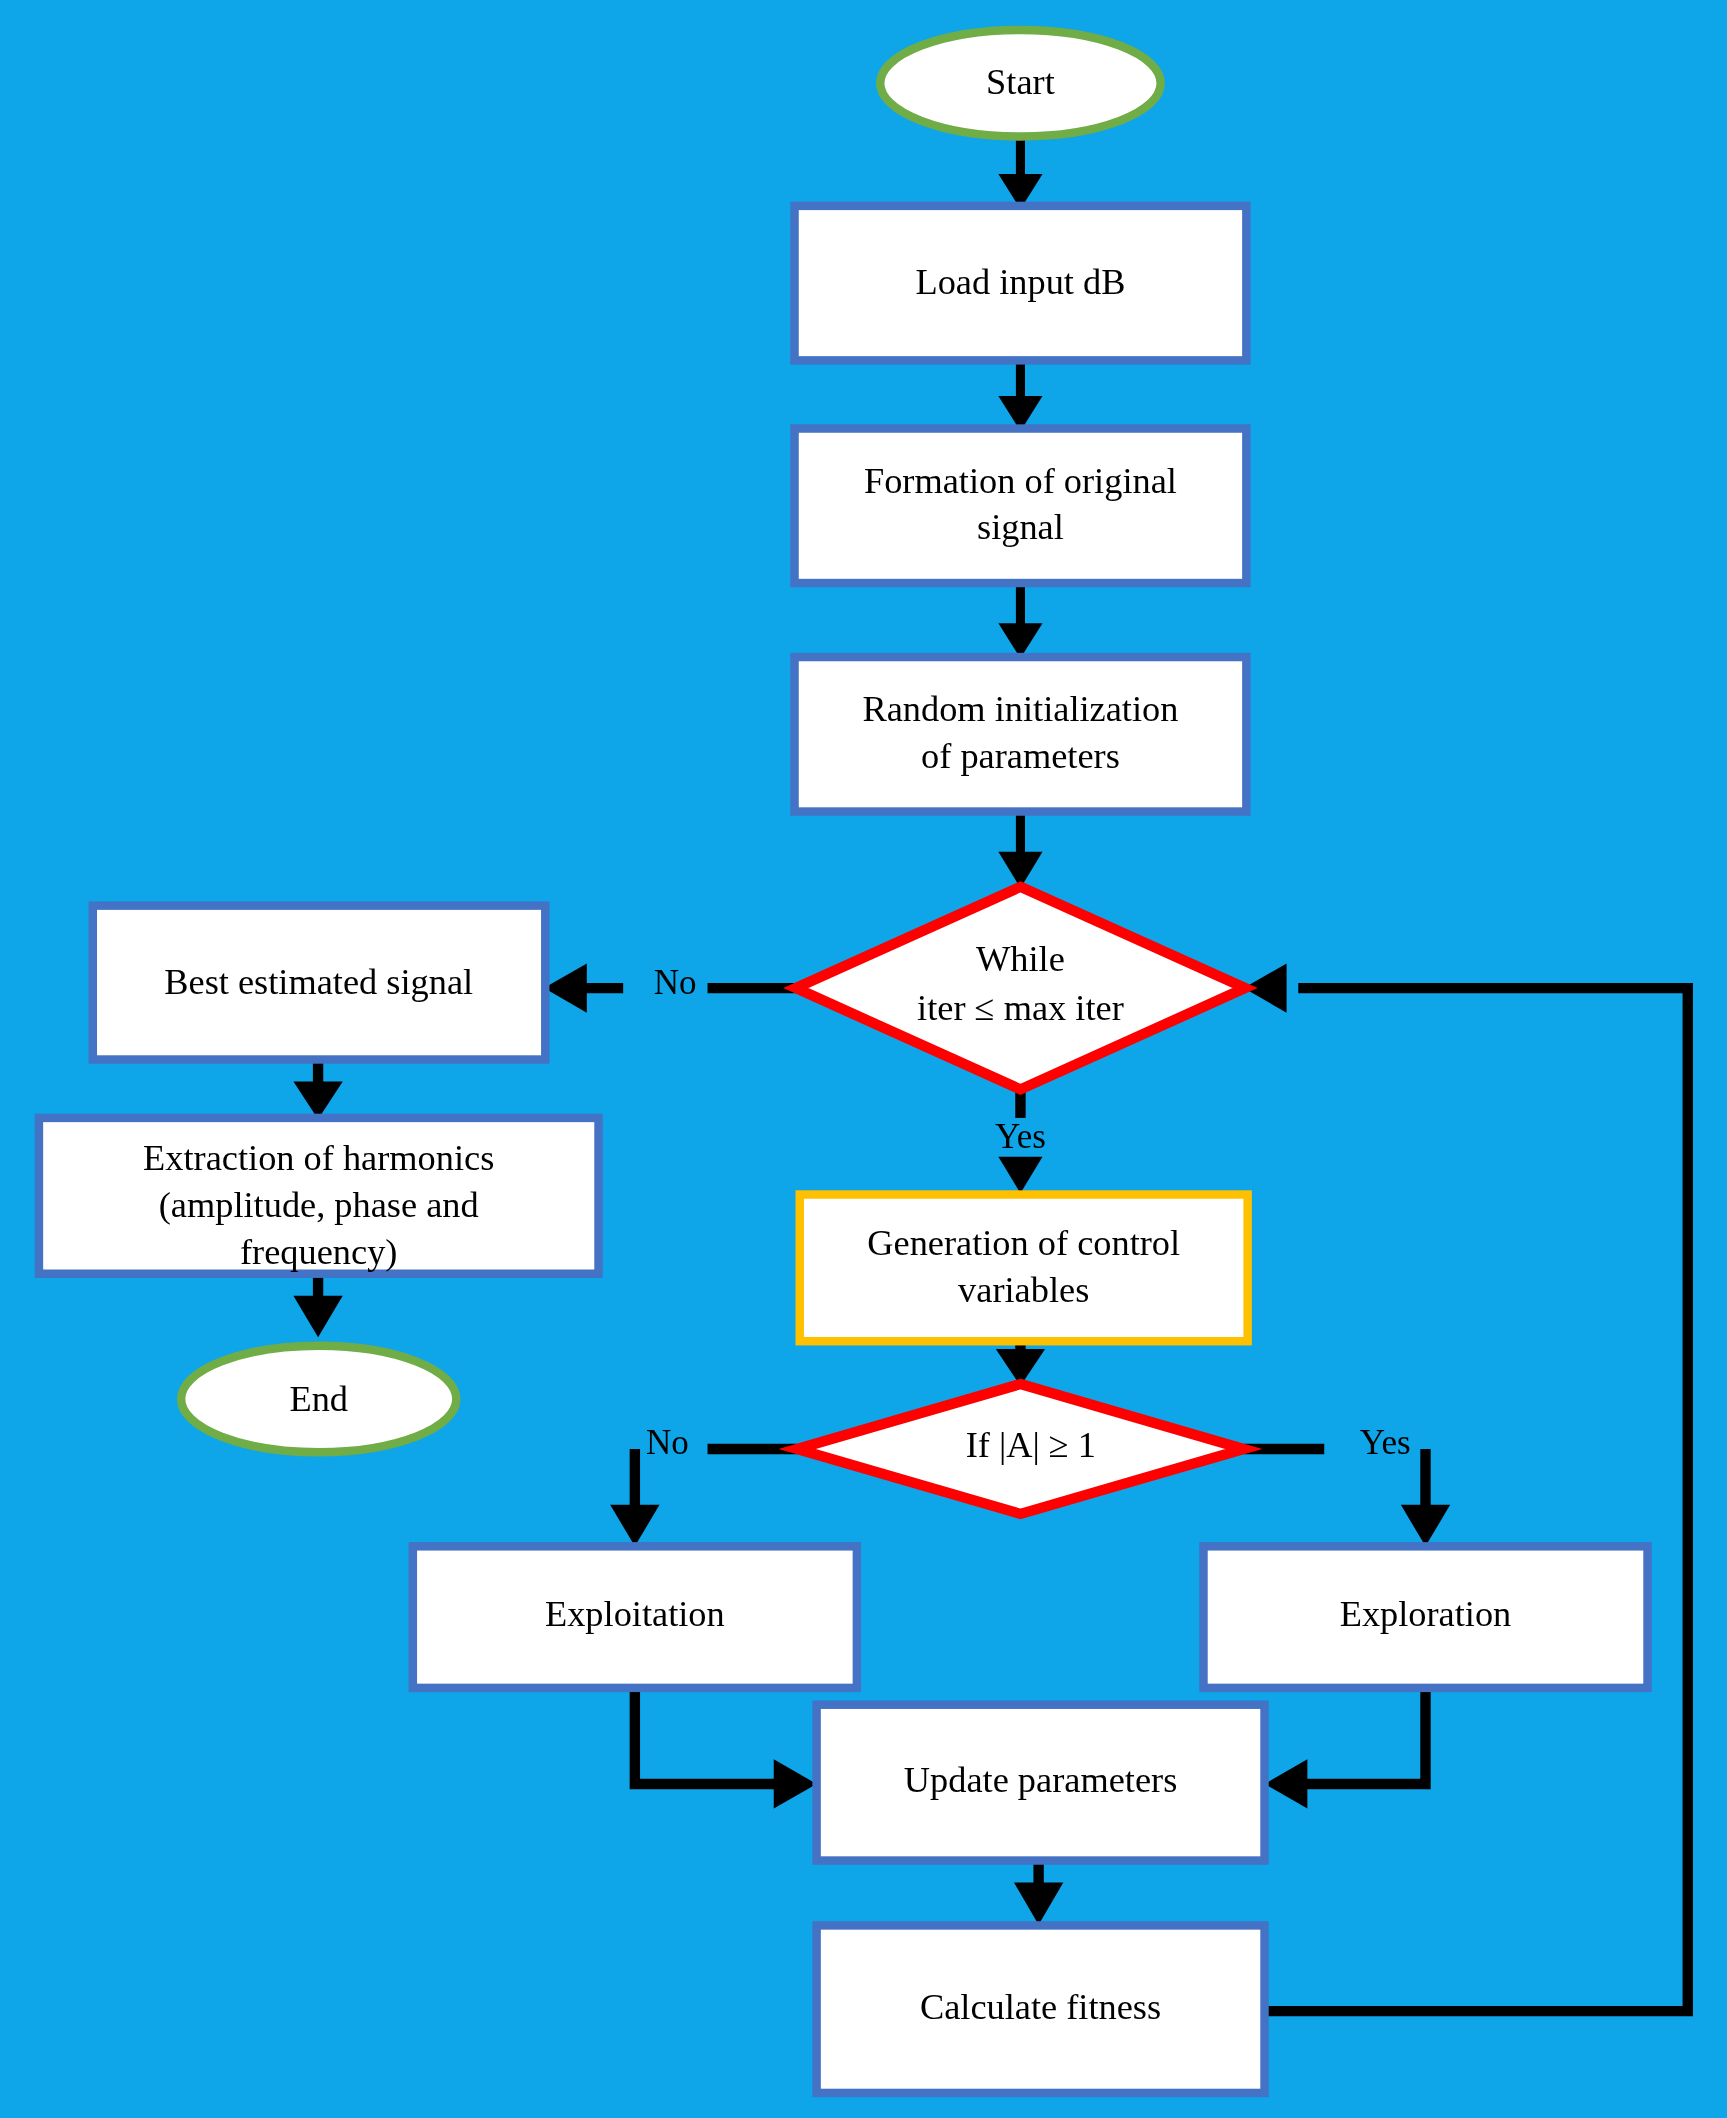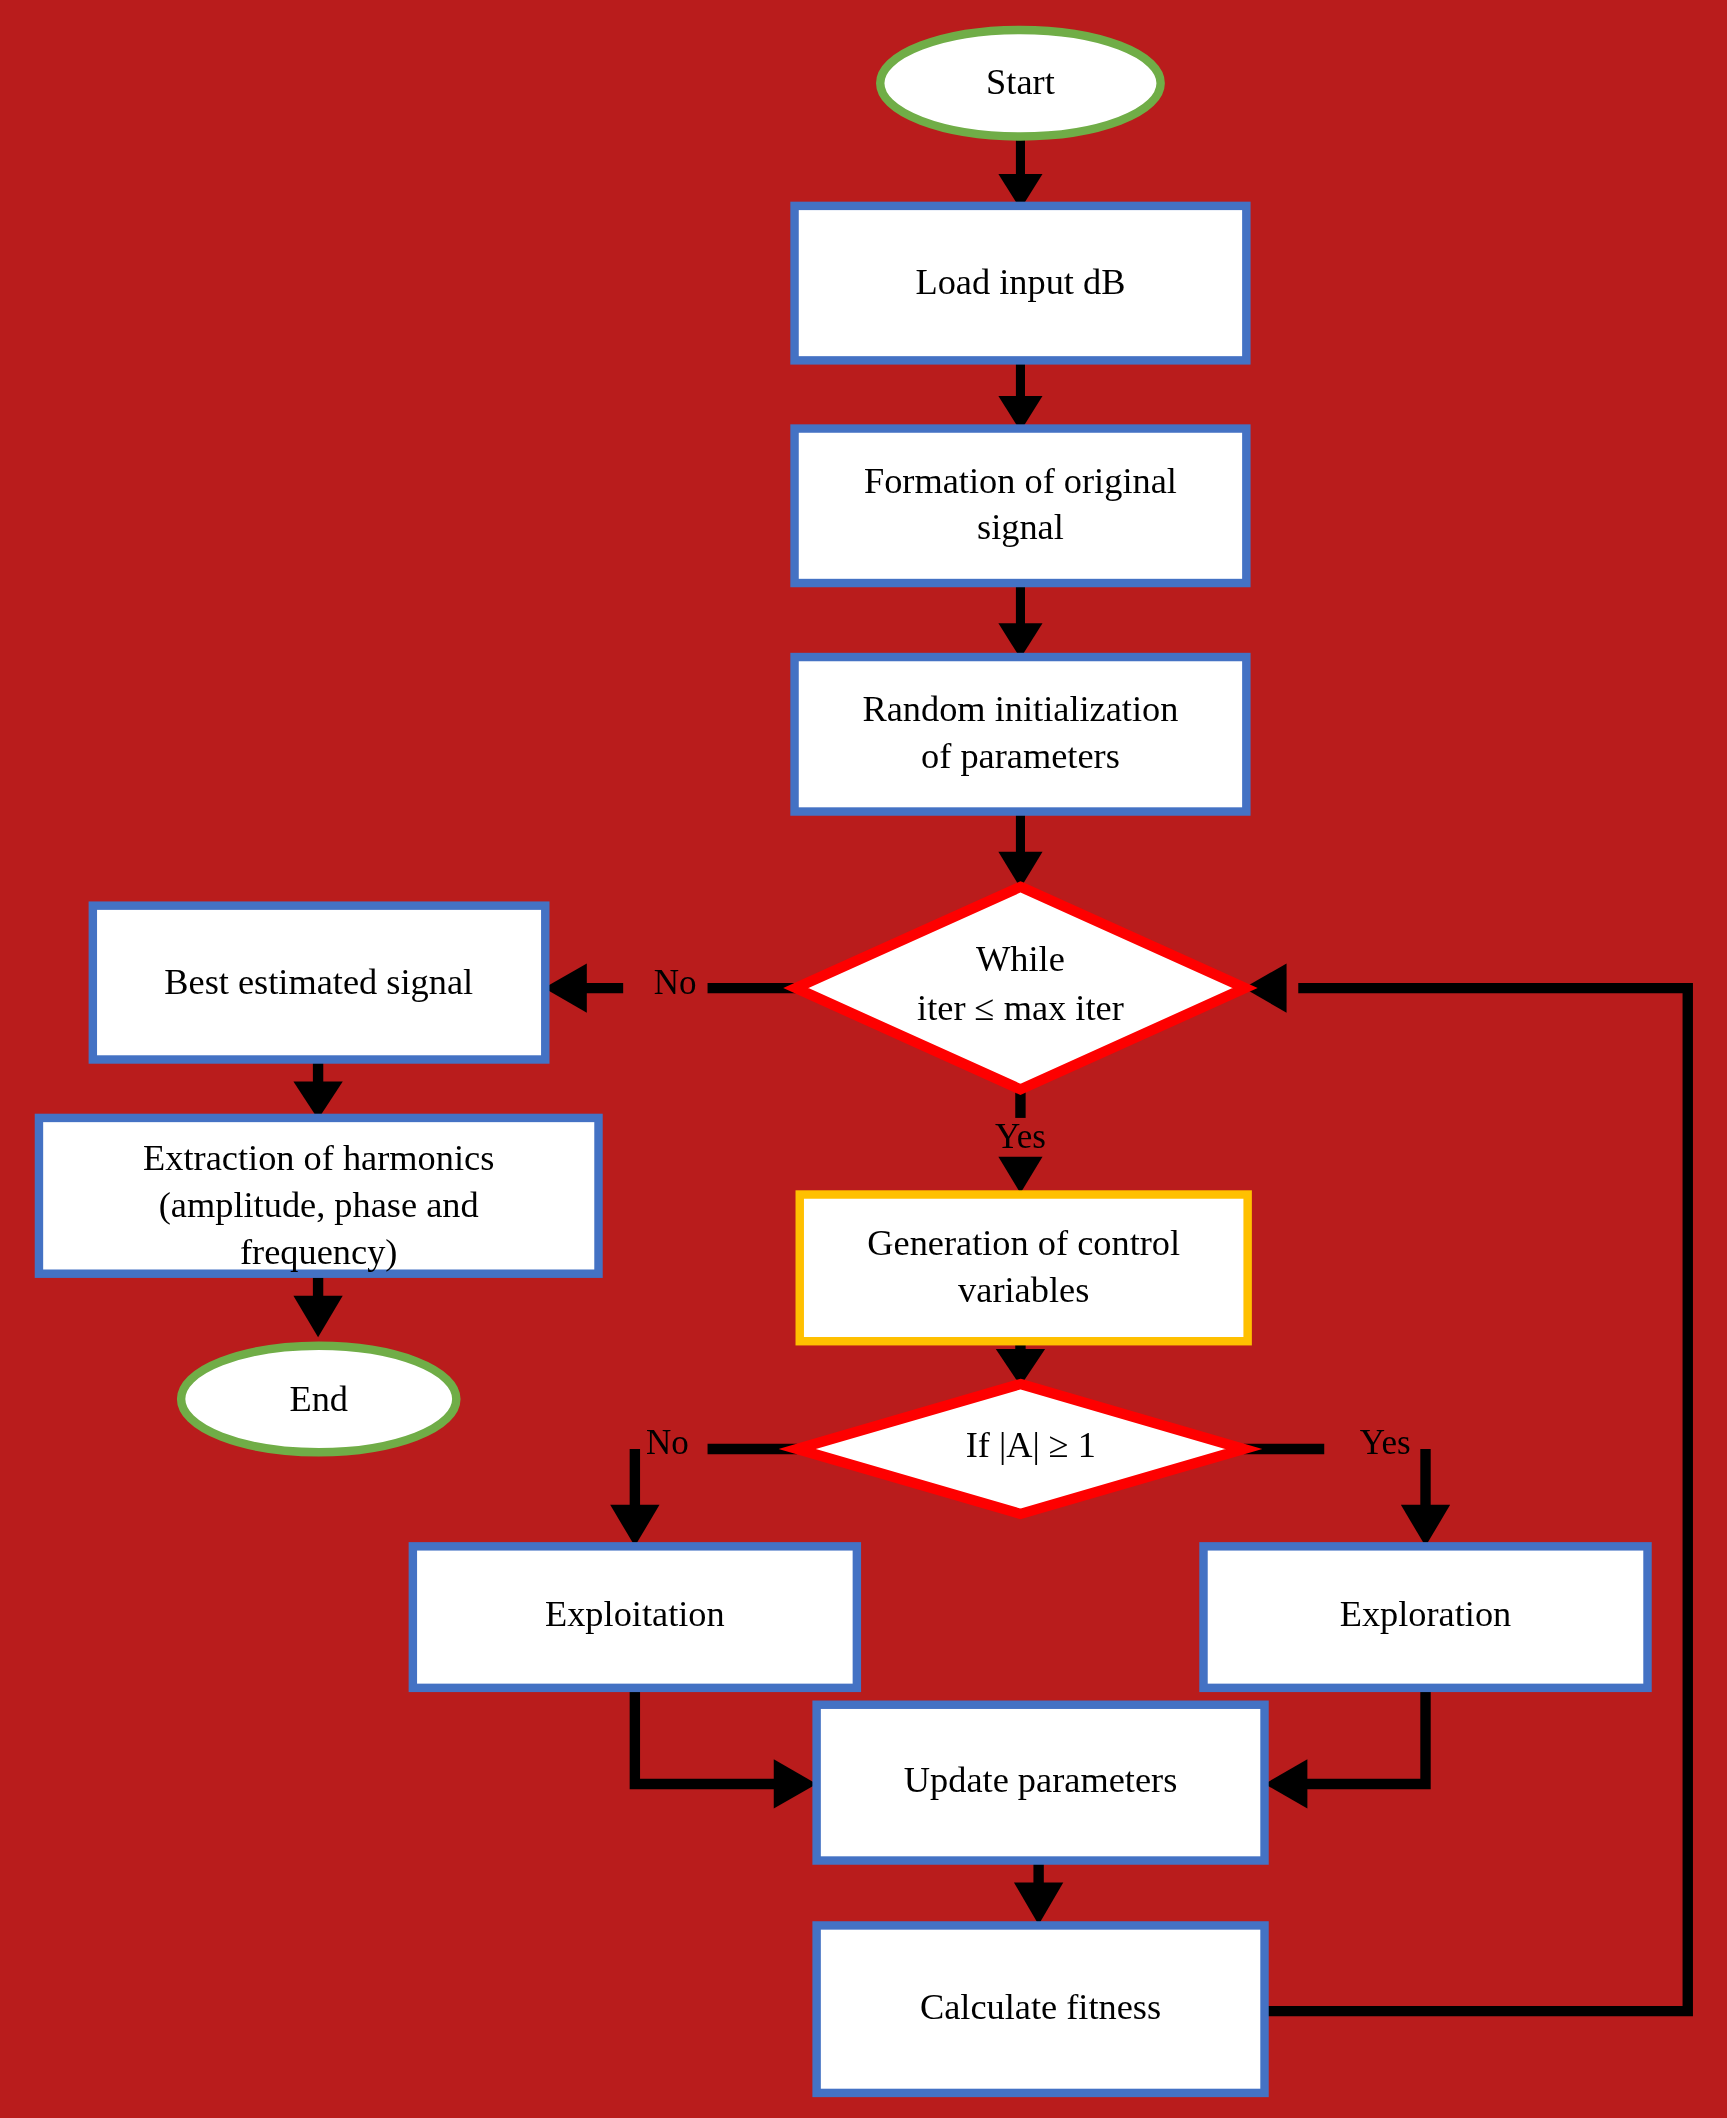--- a/index.html
+++ b/index.html
@@ -1,21 +1,21 @@
 <!DOCTYPE html>
 <html style="font-size:10.4px"><head>
 <meta charset="utf-8">
 <title>Flowchart</title>
 <style>
   html,body{margin:0;padding:0;background:#ffffff;}
   body{
     width:1728px;height:2119px;overflow:hidden;
     font-family:"Liberation Serif","DejaVu Serif",serif;
   }
-  #flow-root{position:relative;width:1728px;height:2119px;background:#b91c1c;}
+  #flow-root{position:relative;width:1728px;height:2119px;background:#0ea5e9;}
   svg#flow-svg{position:absolute;left:0;top:0;width:1728px;height:2119px;display:block;}
   .node-text{
     font-family:"Liberation Serif","DejaVu Serif",serif;
     fill:#000;
     text-anchor:middle;
     dominant-baseline:middle;
     font-size:54px;
   }
   .node-text.big{font-size:56px;}
   .edge-label{

